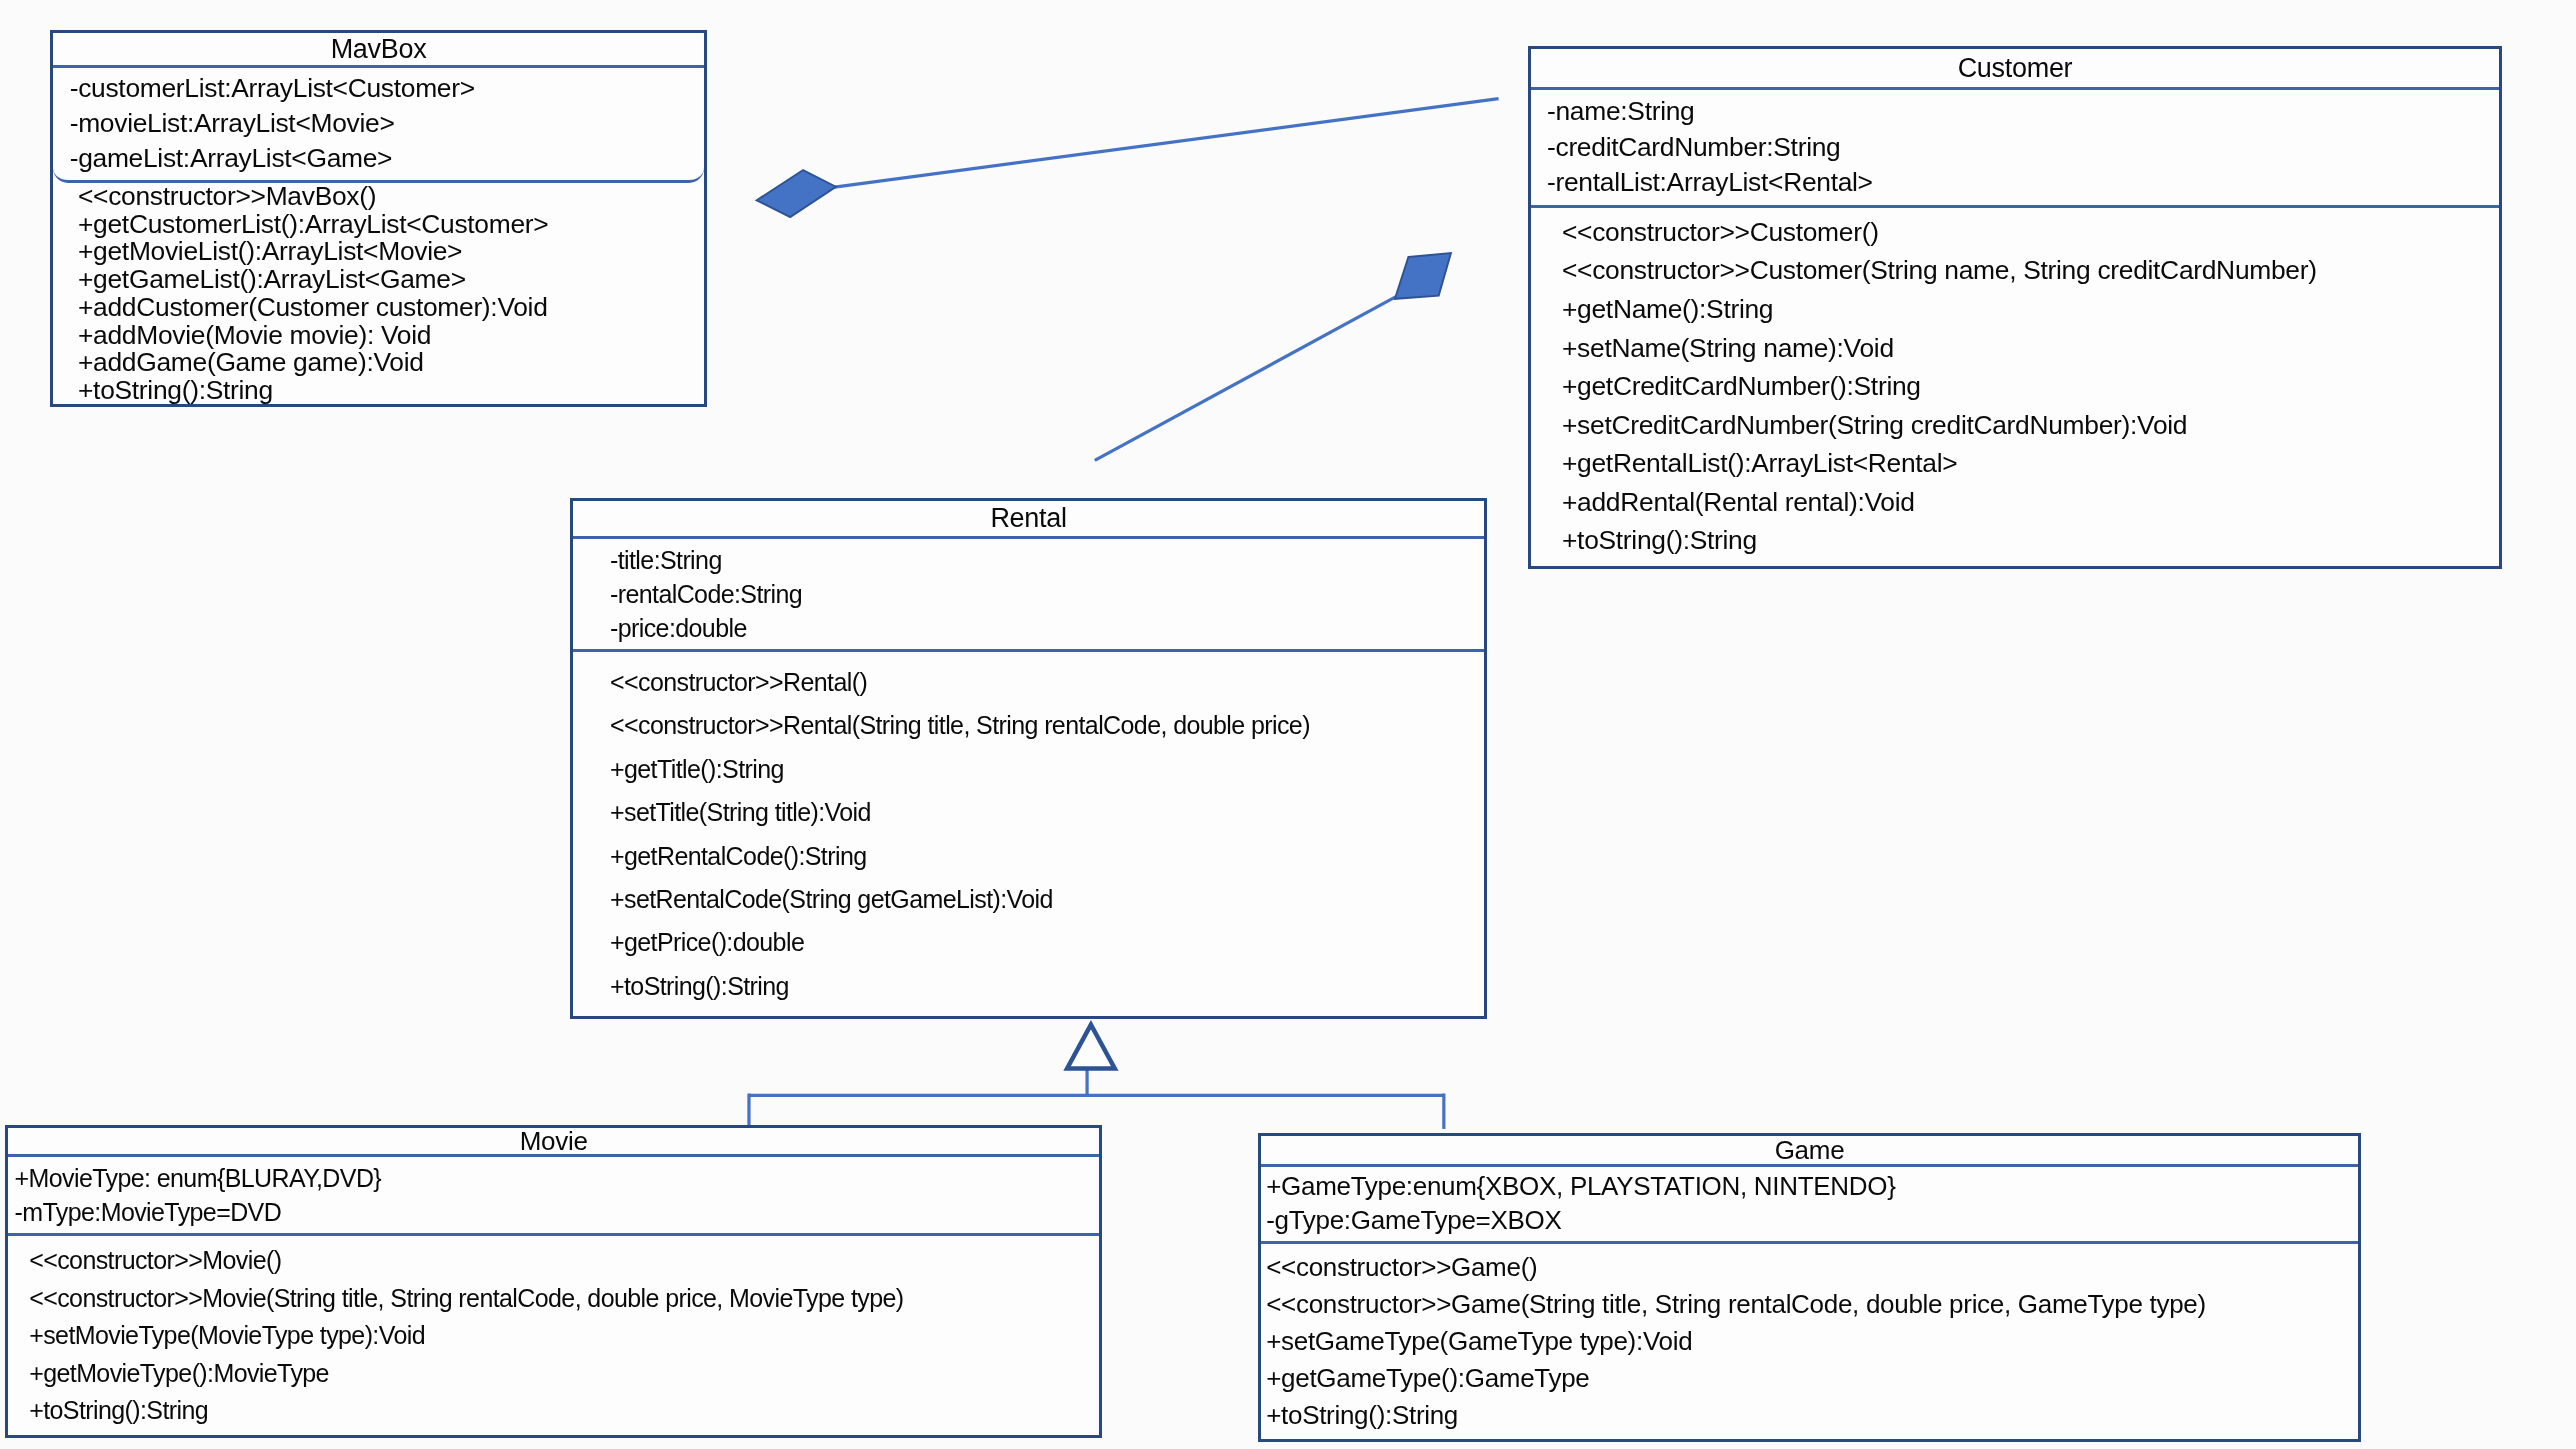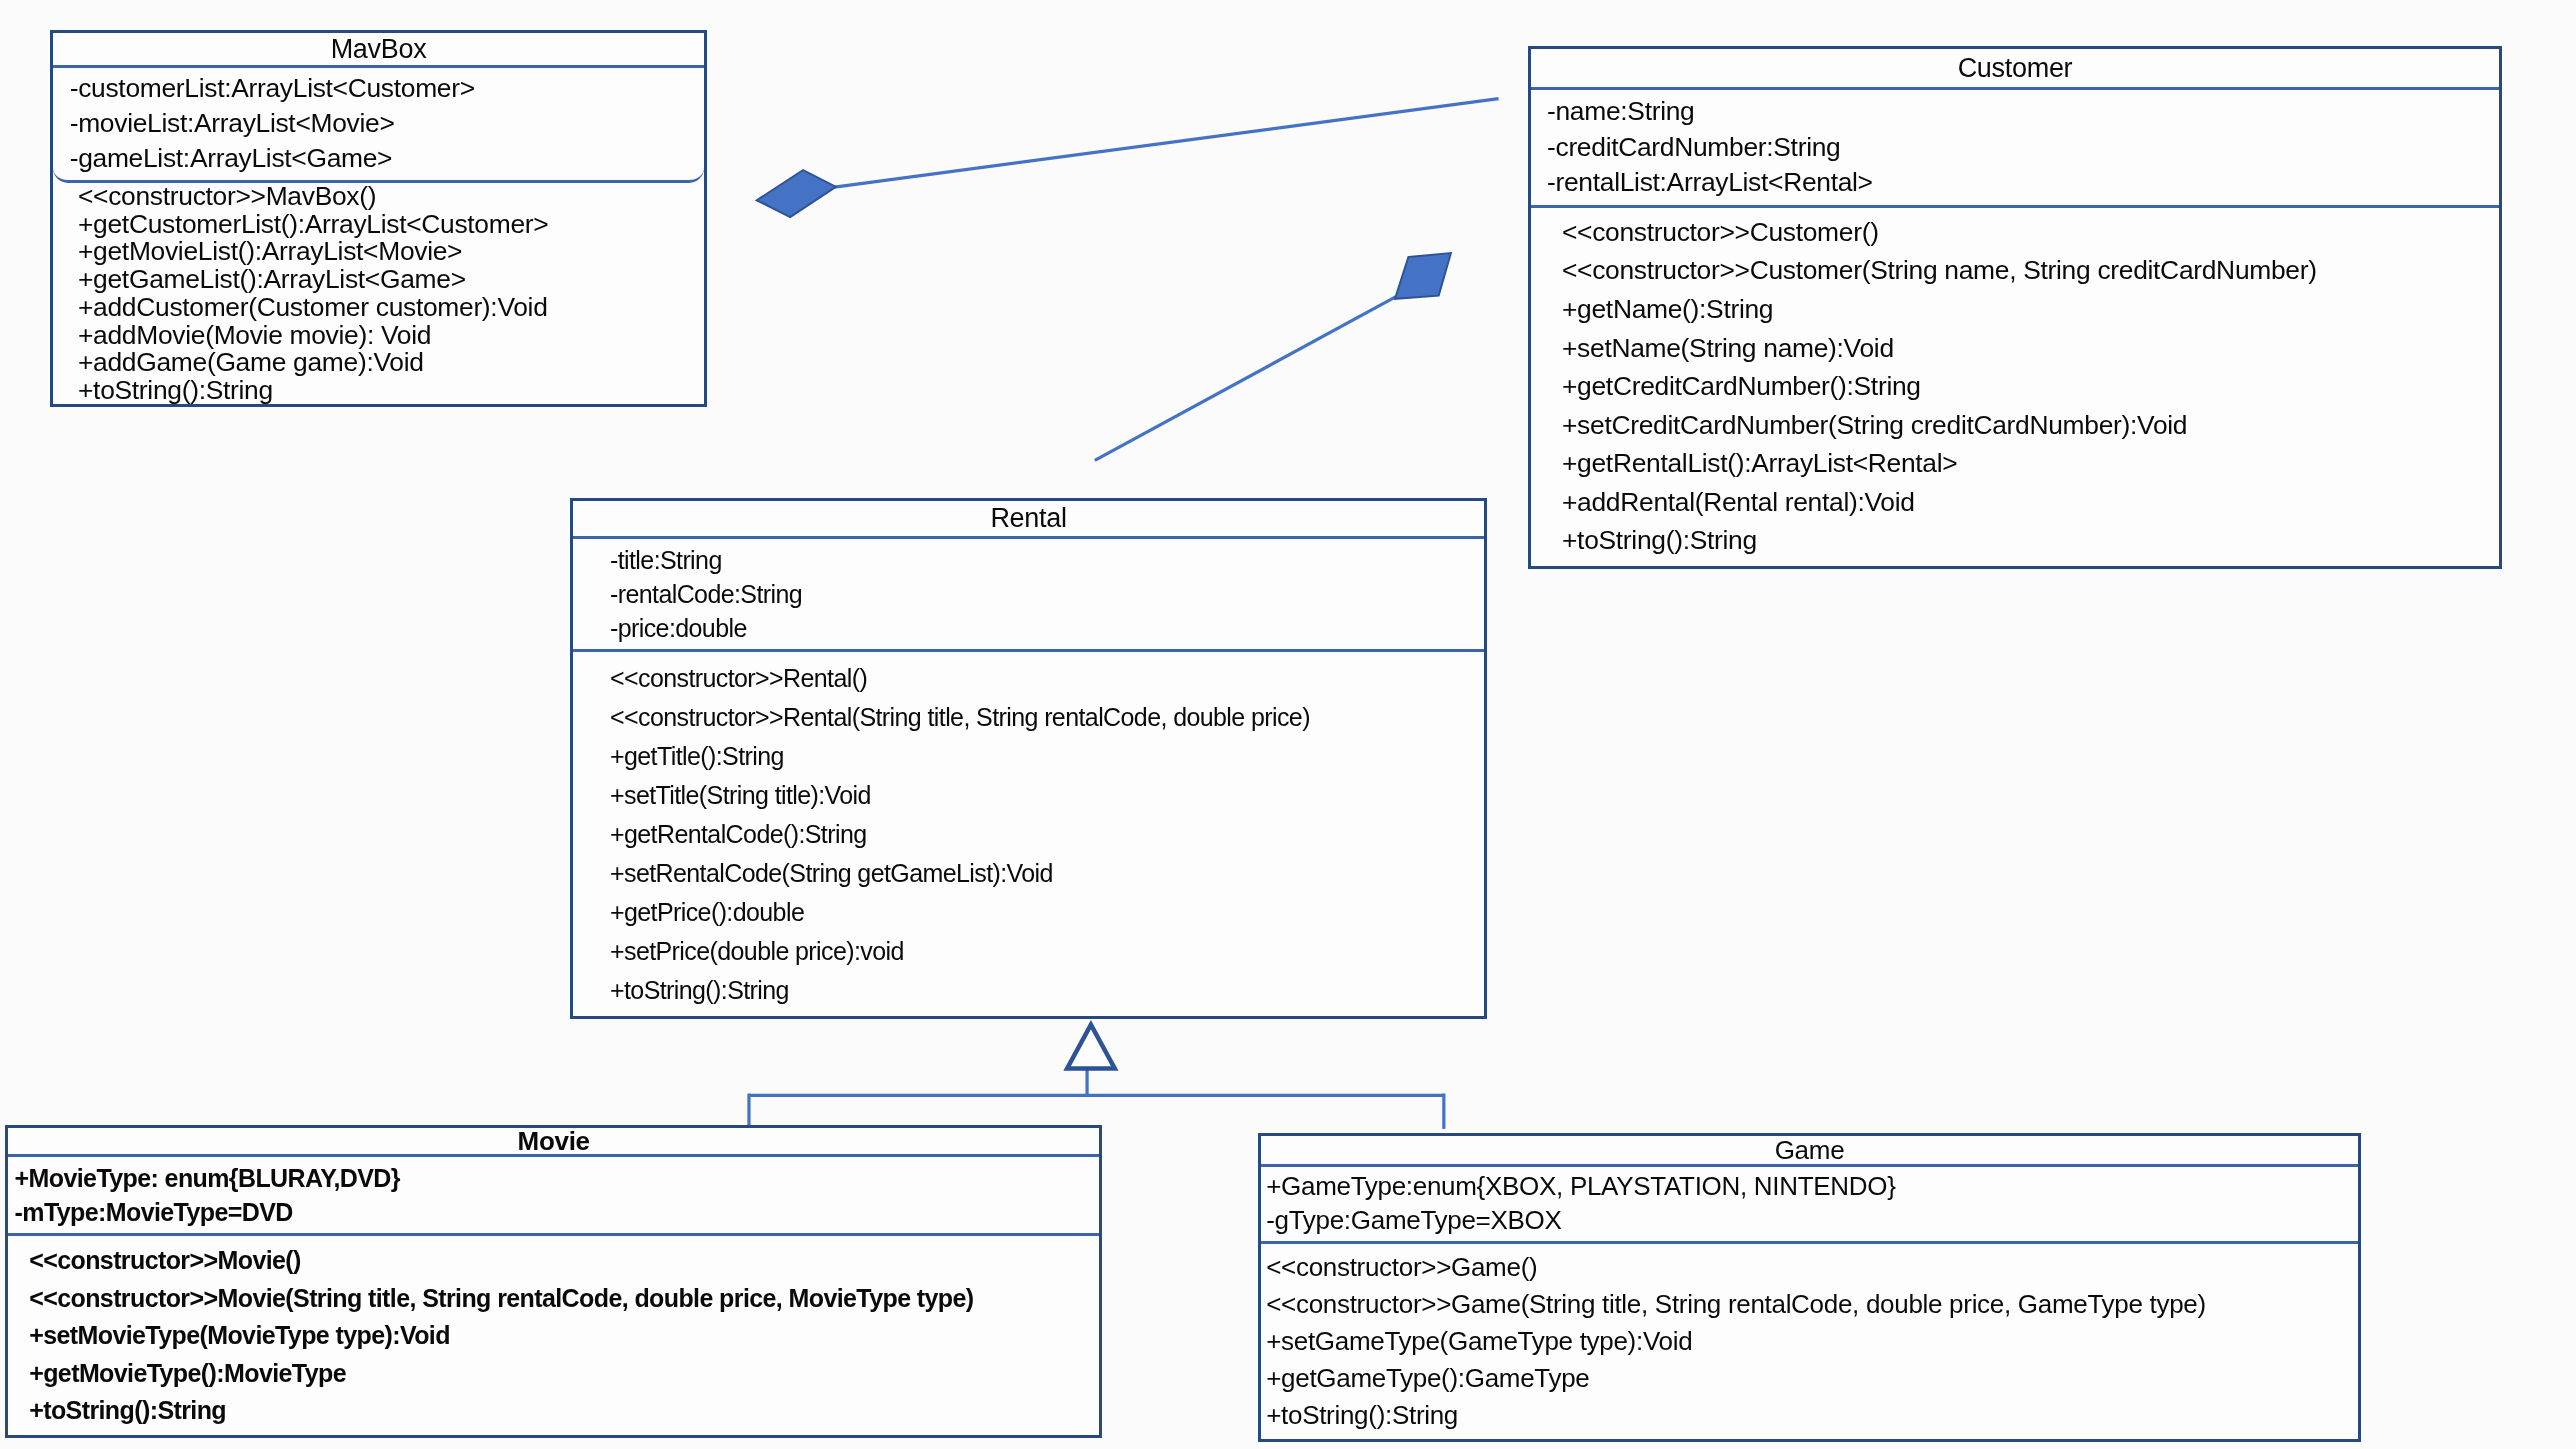--- a/index.html
+++ b/index.html
@@ -43,21 +43,21 @@
   #box-customer .attrs{height:118px;padding-left:16px;}
   #box-customer .methods{padding-left:31px;}
   #box-customer .member-line{font-size:26.4px;}
 
   #box-rental{left:570px;top:498px;width:917px;height:521px;}
   #box-rental .box-title{height:38px;}
   #box-rental .attrs{height:113px;padding-left:37px;}
   #box-rental .methods{padding-left:37px;}
   #box-rental .member-line{font-size:25px;letter-spacing:-0.6px;}
 
-  #box-movie{left:5.2px;top:1125px;width:1097px;height:313px;font-weight:bold;}
+  #box-movie{left:5.2px;top:1125px;width:1097px;height:313px;}
   #box-movie .box-title{height:29px;font-size:26px;}
   #box-movie .attrs{height:79px;padding-left:6.4px;}
   #box-movie .methods{padding-left:21px;}
   #box-movie .member-line{font-size:25px;letter-spacing:-0.6px;}
 
   #box-game{left:1258px;top:1133px;width:1103px;height:309px;}
   #box-game .box-title{height:31px;font-size:26px;}
   #box-game .attrs{height:77px;padding-left:5.2px;}
   #box-game .methods{padding-left:5.2px;}
   #box-game .member-line{font-size:26px;letter-spacing:-0.3px;}
@@ -129,21 +129,20 @@
         <div class="member-line">-price:double</div>
       </div>
     <div class="methods">
         <div class="member-line">&lt;&lt;constructor&gt;&gt;Rental()</div>
         <div class="member-line">&lt;&lt;constructor&gt;&gt;Rental(String title, String rentalCode, double price)</div>
         <div class="member-line">+getTitle():String</div>
         <div class="member-line">+setTitle(String title):Void</div>
         <div class="member-line">+getRentalCode():String</div>
         <div class="member-line">+setRentalCode(String getGameList):Void</div>
         <div class="member-line">+getPrice():double</div>
-        <div class="member-line">+setPrice(double price):void</div>
         <div class="member-line">+toString():String</div>
       </div>
   </div>
 
   <div class="uml-box" id="box-movie">
     <div class="box-title">Movie</div>
     <div class="attrs">
         <div class="member-line">+MovieType: enum{BLURAY,DVD}</div>
         <div class="member-line">-mType:MovieType=DVD</div>
       </div>

